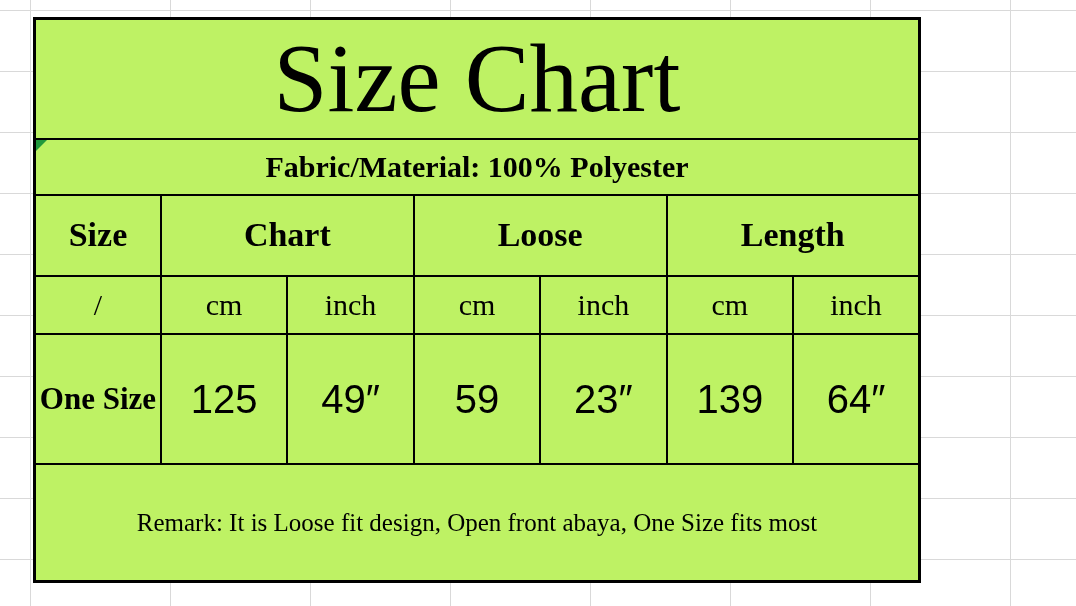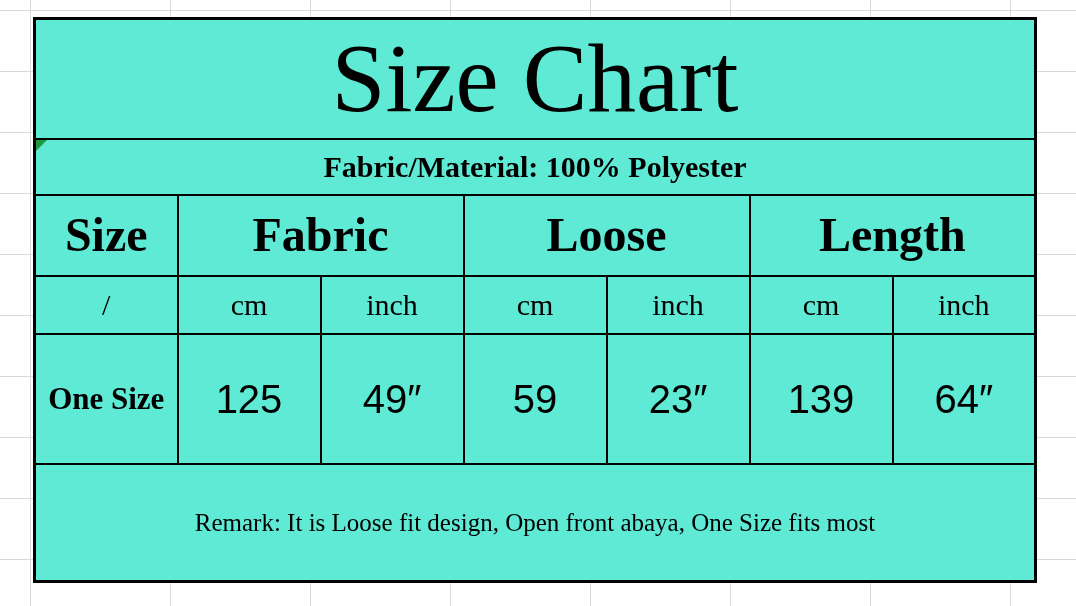--- a/index.html
+++ b/index.html
@@ -24,23 +24,23 @@
 
   .chart-wrap {
     position: absolute;
     left: 33px;
     top: 17px;
   }
 
   table.size-chart {
     border-collapse: collapse;
     table-layout: fixed;
-    width: 1004px;
+    width: 888px;
     height: 563px;
-    background: #5eead4;
+    background: #bef264;
     border: 3px solid #000000;
   }
   table.size-chart td {
     border: 2px solid #000000;
     text-align: center;
     vertical-align: middle;
     padding: 0;
     overflow: hidden;
     line-height: 1;
   }
@@ -67,21 +67,21 @@
   .err-tri {
     position: absolute;
     left: 0;
     top: 0;
     width: 0;
     height: 0;
     border-top: 11px solid #21993d;
     border-right: 11px solid transparent;
   }
   td.head-cell {
-    font-size: 48px;
+    font-size: 34px;
     font-weight: bold;
     margin-top: 12px;
   }
   td.unit-cell {
     font-size: 30px;
     font-weight: normal;
   }
   td.rowlabel-cell {
     font-size: 31px;
     font-weight: bold;
@@ -118,21 +118,21 @@
       <td colspan="7" class="title-cell">Size Chart</td>
     </tr>
     <tr class="r-fabric">
       <td colspan="7" class="fabric-cell">
         <span class="err-tri"></span>
         <span>Fabric/Material: 100% Polyester</span>
       </td>
     </tr>
     <tr class="r-head">
       <td class="head-cell">Size</td>
-      <td colspan="2" class="head-cell">Fabric</td>
+      <td colspan="2" class="head-cell">Chart</td>
       <td colspan="2" class="head-cell">Loose</td>
       <td colspan="2" class="head-cell">Length</td>
     </tr>
     <tr class="r-units">
       <td class="unit-cell">/</td>
       <td class="unit-cell">cm</td>
       <td class="unit-cell">inch</td>
       <td class="unit-cell">cm</td>
       <td class="unit-cell">inch</td>
       <td class="unit-cell">cm</td>

